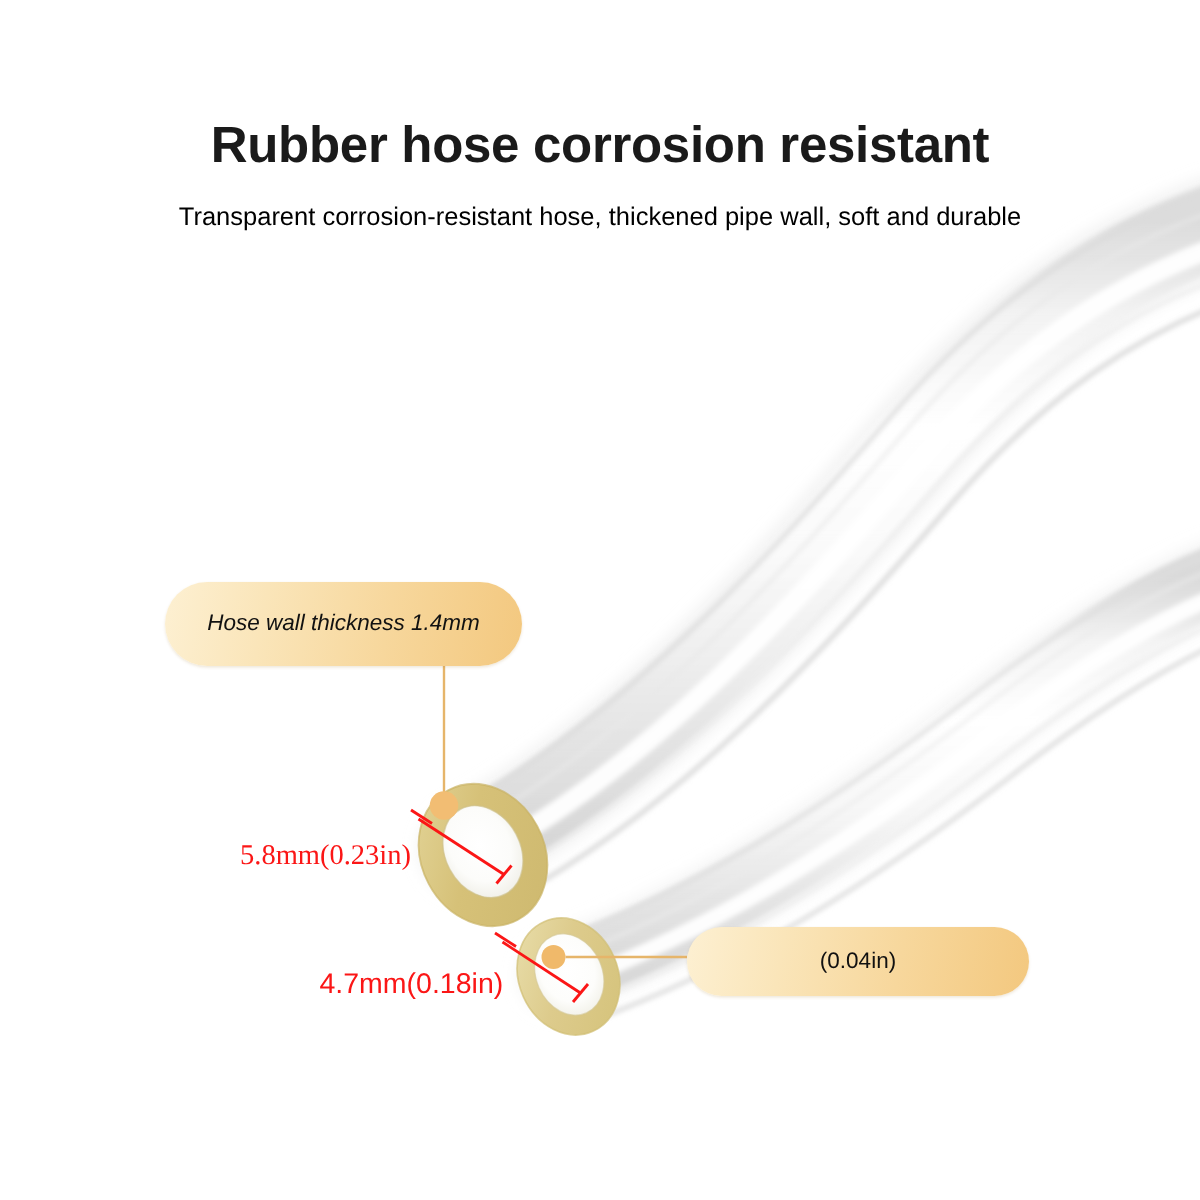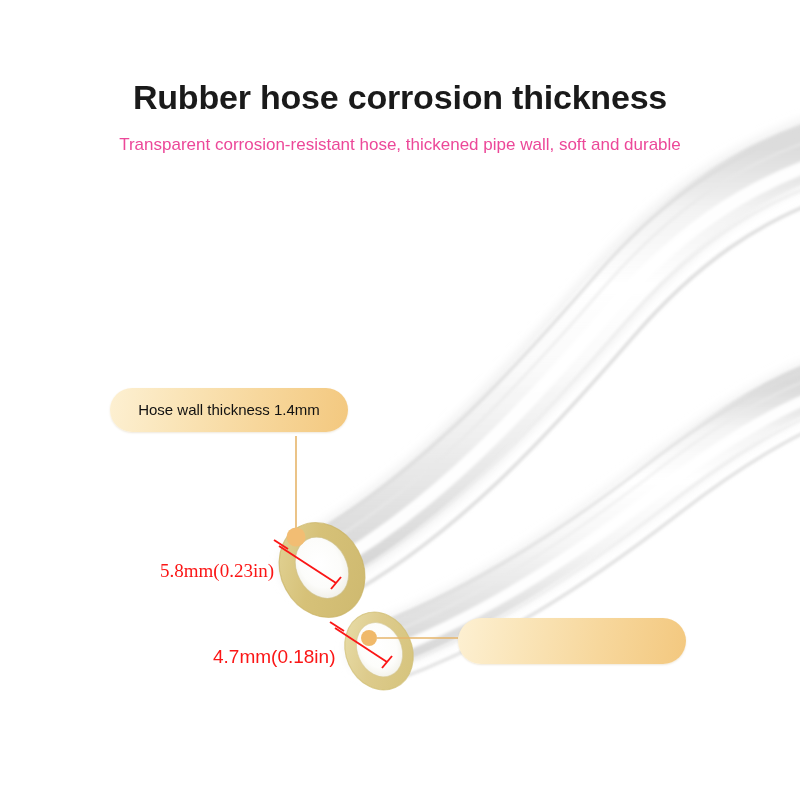--- a/index.html
+++ b/index.html
@@ -21,21 +21,21 @@
     font-size:34px;
     font-weight:bold;
     color:#1a1a1a;
     letter-spacing:-0.2px;
     line-height:1;
     margin-top:80px;
   }
   .subtitle {
     font-size:17px;
     font-weight:normal;
-    color:#ec4899;
+    color:#000000;
     line-height:1;
     margin-top:22px;
   }
 
   
   #photo {
     position:absolute; left:0; top:0;
     width:800px; height:800px;
   }
 
@@ -47,21 +47,21 @@
     box-shadow:0 1px 2px rgba(160,120,50,0.18);
     display:flex;
     align-items:center;
     justify-content:center;
     text-align:center;
     color:#111111;
     font-size:15px;
     line-height:1.18;
     padding:0 16px;
   }
-  #pill-a { left:110px; top:388px; width:238px; height:44px; }
+  #pill-a { left:110px; top:388px; width:238px; height:56px;font-style:italic; }
   #pill-b { left:458px; top:618px; width:228px; height:46px; }
   .pill span { display:block; }
 
   
   .dim {
     position:absolute;
     color:#fb1616;
     font-size:19px;
     white-space:nowrap;
     line-height:1;
@@ -186,31 +186,32 @@
     </g>
 
     <g stroke="#fb1616" fill="none" stroke-width="1.9">
       <line x1="335" y1="628" x2="387" y2="662"></line>
       <line x1="330" y1="622" x2="344" y2="631"></line>
       <line x1="382" y1="668" x2="392" y2="656"></line>
     </g>
   </svg>
 
   <div class="hdr">
-    <div class="title">Rubber hose corrosion thickness</div>
+    <div class="title">Rubber hose corrosion resistant</div>
     <div class="subtitle">Transparent corrosion-resistant hose, thickened pipe wall, soft and durable</div>
   </div>
 
   <div class="pill" id="pill-a">
     <div>
       <span>Hose wall thickness 1.4mm</span>
     </div>
   </div>
 
   <div class="pill" id="pill-b">
     <div>
+      <span>(0.04in)</span>
     </div>
   </div>
 
   <div class="dim" id="dim-a">5.8mm(0.23in)</div>
   <div class="dim" id="dim-b">4.7mm(0.18in)</div>
 
 </div>
 
 </body></html>

